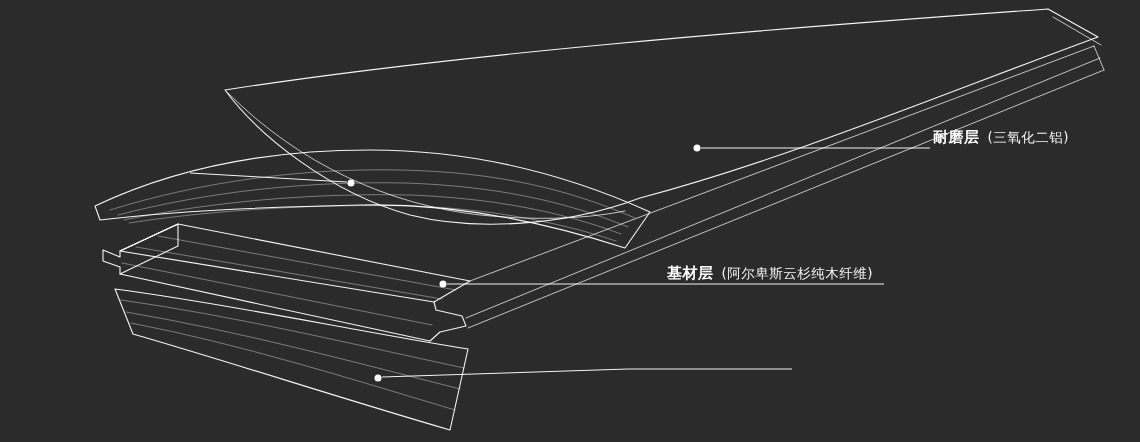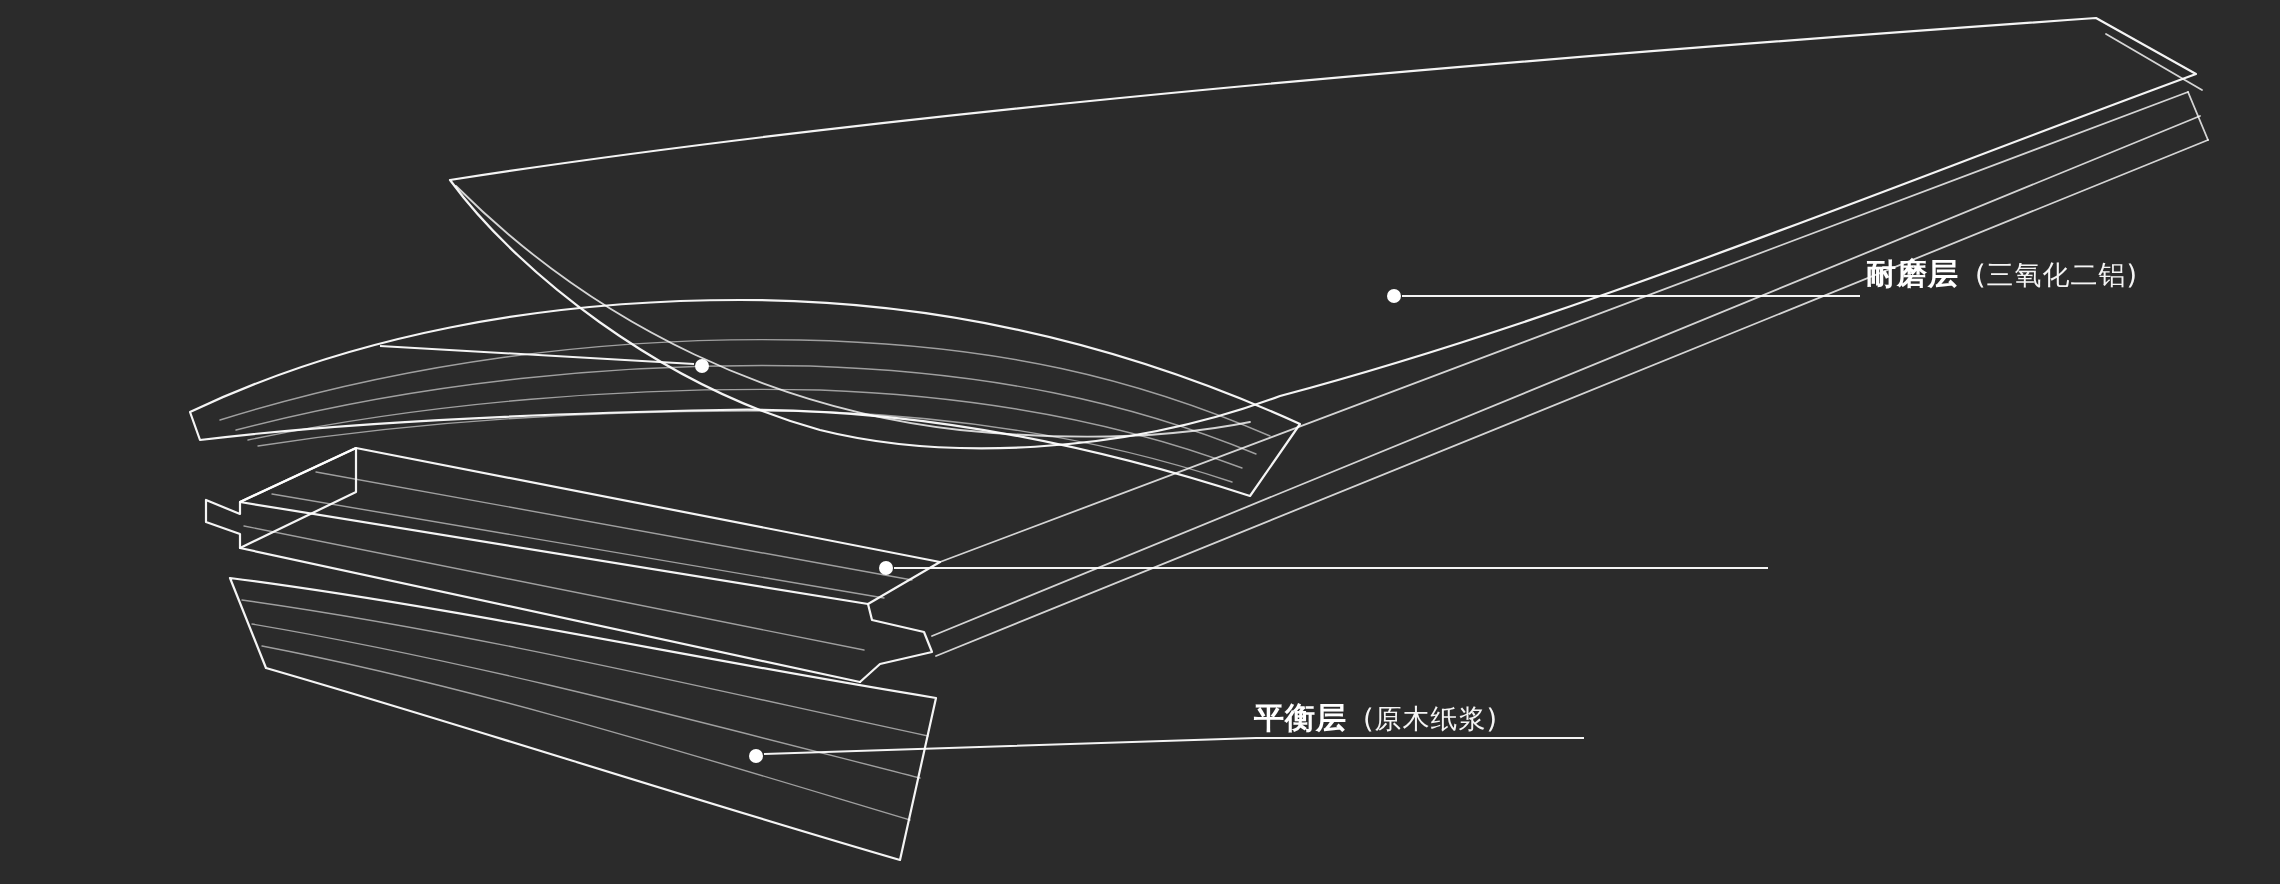--- a/index.html
+++ b/index.html
@@ -99,19 +99,19 @@
       <circle class="dot" cx="378" cy="378" r="3.5"></circle>
     </g>
   </svg>
 
   <div class="label label-wear">
     <span class="lname">耐磨层</span>
     <span class="ldesc">(三氧化二铝)</span>
   </div>
 
 
+  <div class="label label-base">
+    <span class="lname">基材层</span>
+    <span class="ldesc">(阿尔卑斯云杉纯木纤维)</span>
+  </div>
 
-  <div class="label label-balance">
-    <span class="lname">平衡层</span>
-    <span class="ldesc">(原木纸浆)</span>
-  </div>
 
 </div>
 
 </body></html>

